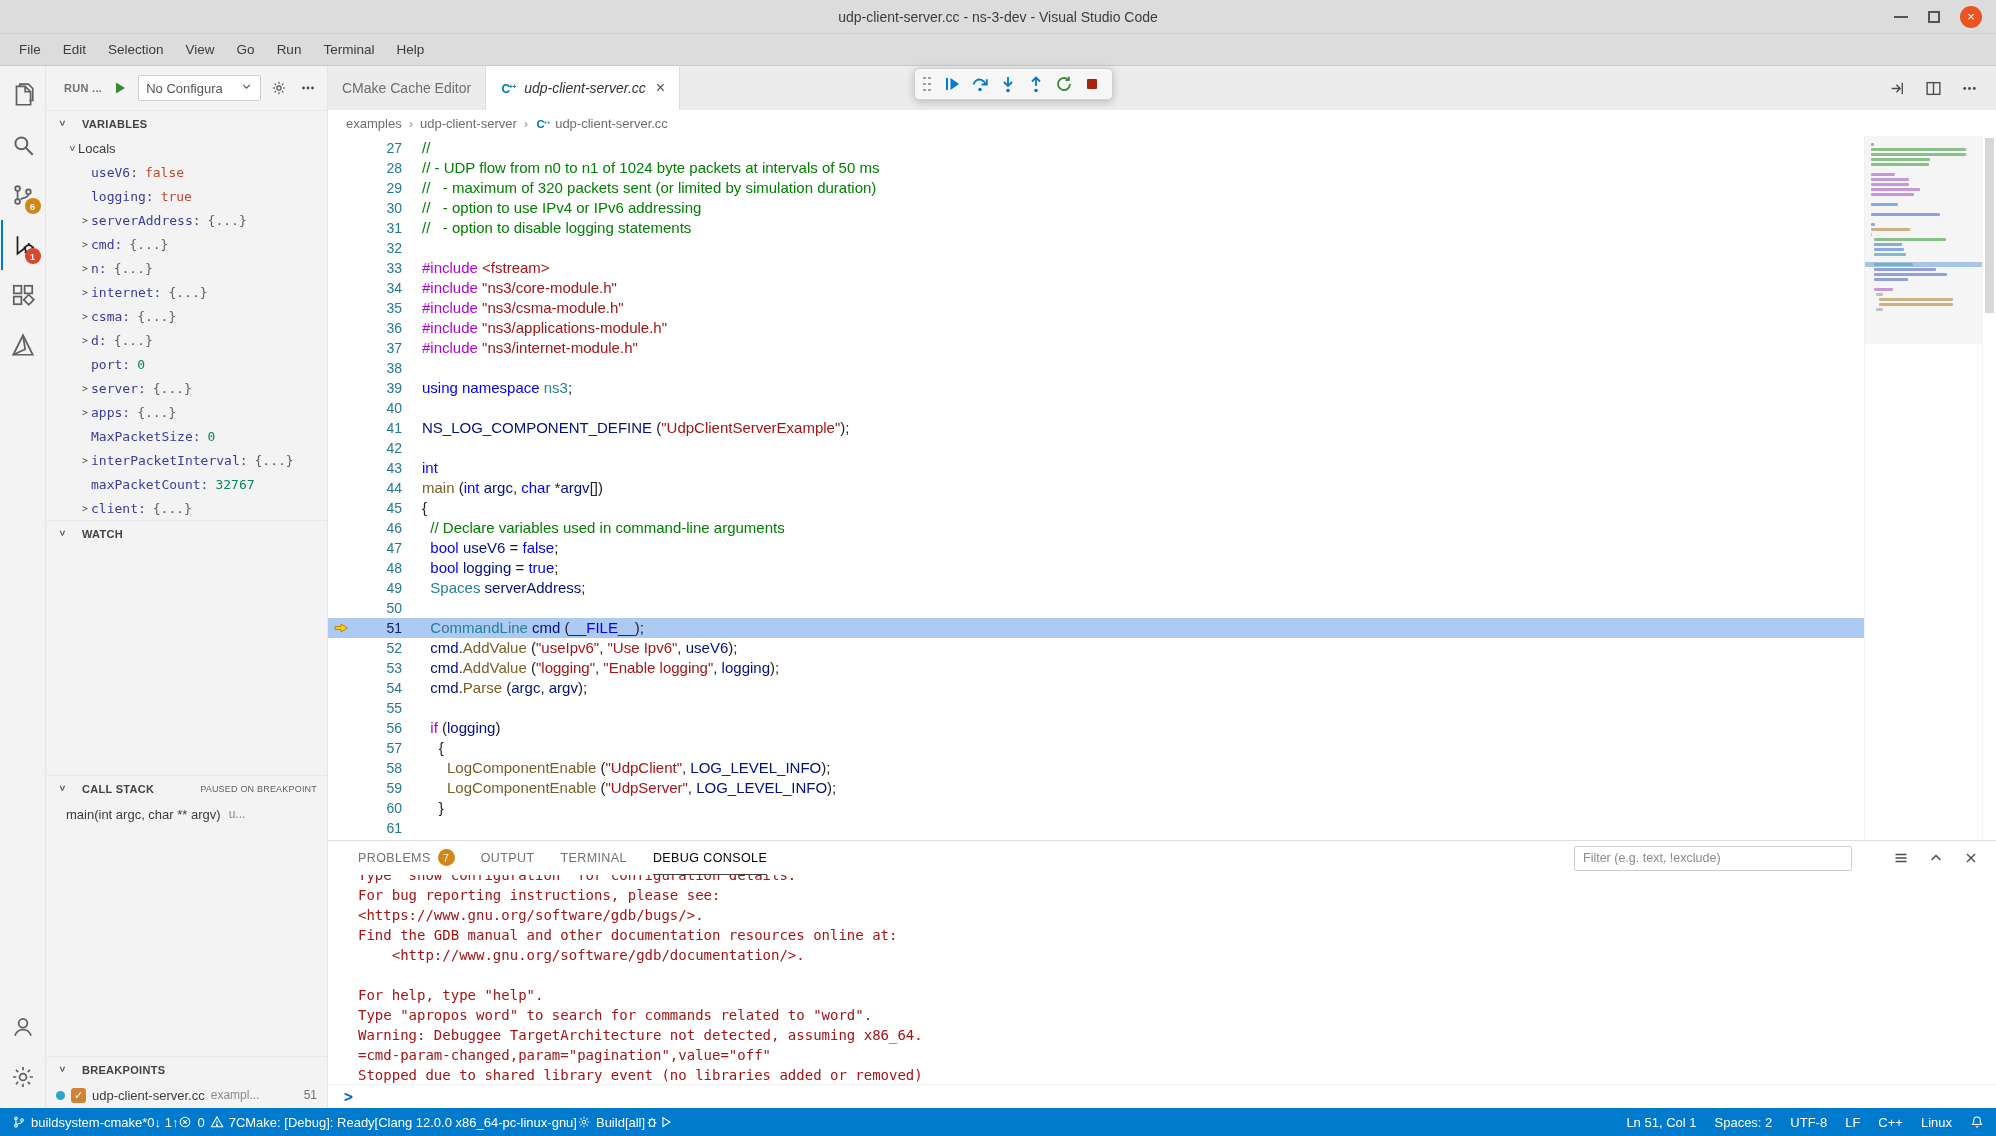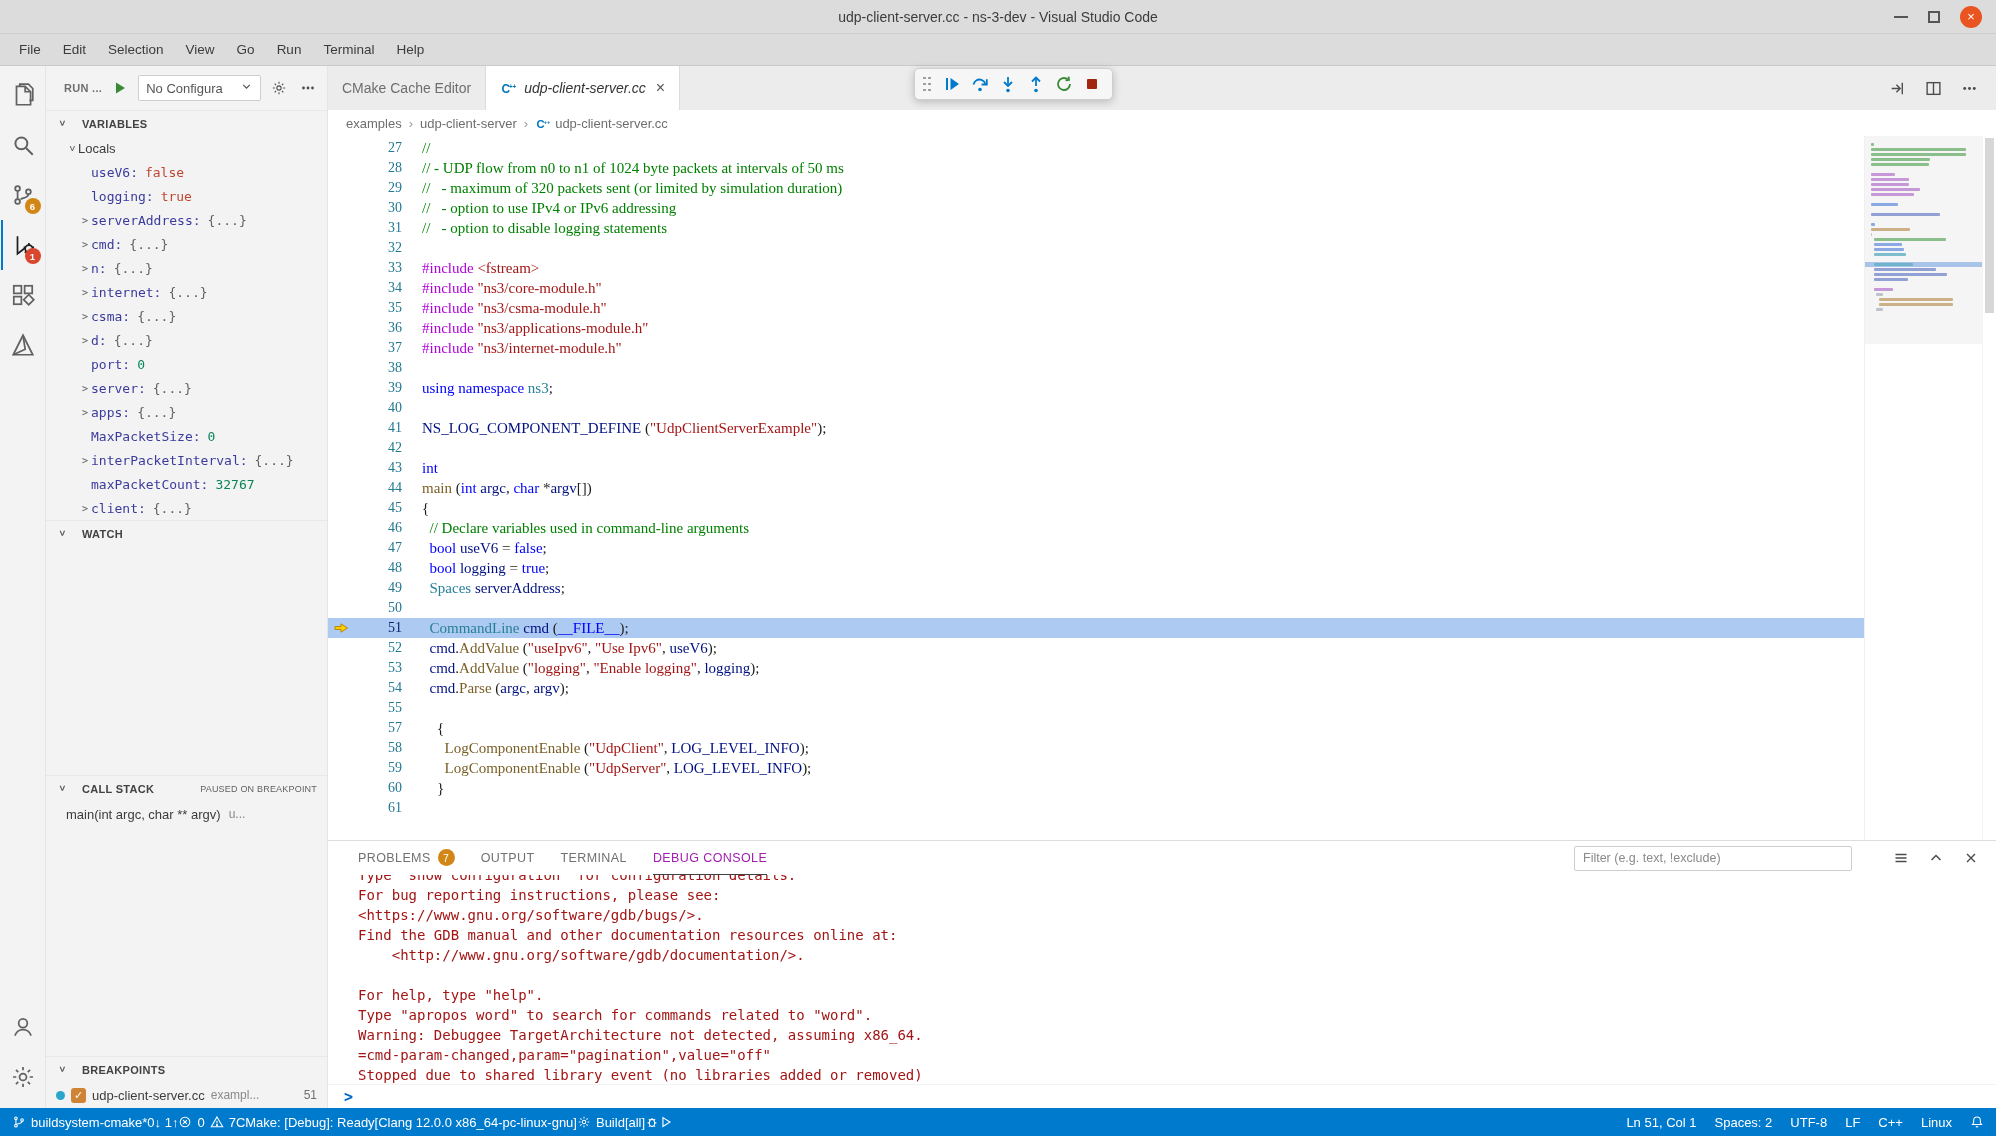--- a/index.html
+++ b/index.html
@@ -69,21 +69,21 @@
   .tab .tab-close{color:#555;font-size:16px;line-height:1;margin-left:2px}
   .tab .tab-icon svg{width:16px;height:16px;display:block}
   .tab-actions{margin-left:auto;display:flex;align-items:center;gap:14px;padding-right:16px;color:#4c4c4c}
   .tab-actions .icon-btn svg{width:17px;height:17px}
   .breadcrumbs{height:26px;background:#fff;display:flex;align-items:center;padding-left:18px;font-size:13px;color:#6e6e6e;gap:7px;flex:none}
   .crumb{display:flex;align-items:center;gap:5px}
   .crumb svg{width:15px;height:15px}
   .crumb-sep{color:#9a9a9a}
 
   .editor{flex:1;display:flex;min-height:0;background:#fff;position:relative}
-  .code{flex:1;padding-top:2px;overflow:hidden;font-family:Liberation Serif, serif;font-size:15px;min-width:0}
+  .code{flex:1;padding-top:2px;overflow:hidden;font-family:Liberation Sans, sans-serif;font-size:15px;min-width:0}
   .code-line{display:flex;height:20px;line-height:20px;white-space:pre}
   .code-line.current{background:#adcbf2}
   .glyph{width:28px;flex:none;display:flex;align-items:center;padding-left:4px}
   .glyph svg{width:18px;height:14px}
   .lnum{width:46px;flex:none;text-align:right;color:#237893;font-size:14px}
   .code-line.current .lnum{color:#0b216f}
   .lcontent{padding-left:20px}
   .tk-cm{color:#008000}.tk-pp{color:#af00db}.tk-ctl{color:#af00db}.tk-str{color:#a31515}
   .tk-kw{color:#0000ff}.tk-ty{color:#267f99}.tk-fn{color:#795e26}.tk-va{color:#001080}.tk-pl{color:#1e1e1e}
 
@@ -101,21 +101,21 @@
   
   .debug-toolbar{position:absolute;top:68px;left:914px;height:32px;background:#f6f6f6;border:1px solid #cfcfcf;border-radius:5px;box-shadow:0 2px 8px rgba(0,0,0,.22);display:flex;align-items:center;padding:0 7px;gap:2px;z-index:40}
   .dt-handle{width:10px;height:18px;background-image:radial-gradient(circle,#9a9a9a 1.1px,transparent 1.3px);background-size:5px 6px;margin-right:5px}
   .dt-btn{width:26px;height:26px;display:flex;align-items:center;justify-content:center;border-radius:4px}
   .dt-btn svg{width:20px;height:20px}
 
   
   .panel{height:268px;border-top:1px solid #dddddd;display:flex;flex-direction:column;background:#fff;flex:none}
   .panel-header{height:34px;display:flex;align-items:center;padding:0 14px 0 30px;gap:26px;flex:none}
   .panel-tab{font-size:12.5px;letter-spacing:.4px;color:#717171;height:100%;display:flex;align-items:center;gap:7px;border-bottom:1.5px solid transparent}
-  .panel-tab.active{color:#a21caf;border-bottom-color:#424242}
+  .panel-tab.active{color:#000000;border-bottom-color:#424242}
   .panel-badge{background:#d18616;color:#fff;border-radius:9px;min-width:17px;height:17px;font-size:10.5px;display:flex;align-items:center;justify-content:center;padding:0 4px}
   .panel-filter{margin-left:auto;width:278px;height:25px;border:1px solid #cecece;background:#fff;font-size:12.5px;color:#333;padding:0 8px;border-radius:2px;font-family:"Liberation Sans",sans-serif}
   .panel-filter::placeholder{color:#8a8a8a}
   .panel-actions{display:flex;gap:13px;color:#4c4c4c;margin-left:12px}
   .panel-actions .icon-btn svg{width:16px;height:16px}
   .console{flex:1;overflow:hidden;padding-left:30px;font-family:"DejaVu Sans Mono",monospace;font-size:14px;color:#a31515}
   .console-line{height:20px;line-height:20px;white-space:pre}
   .console-line.clipped{height:10px;display:flex;align-items:flex-end;overflow:hidden}
   .console-prompt{height:24px;display:flex;align-items:center;padding-left:16px;color:#0068c4;font-family:"DejaVu Sans Mono",monospace;font-size:15px;font-weight:bold;flex:none;border-top:1px solid #f2f2f2}
 
@@ -458,20 +458,21 @@
             <div class="code-line"><span class="glyph"></span><span class="lnum">48</span><span class="lcontent"><span class="tk-pl">  </span><span class="tk-kw">bool</span><span class="tk-pl"> </span><span class="tk-va">logging</span><span class="tk-pl"> = </span><span class="tk-kw">true</span><span class="tk-pl">;</span></span></div>
             <div class="code-line"><span class="glyph"></span><span class="lnum">49</span><span class="lcontent"><span class="tk-pl">  </span><span class="tk-ty">Spaces</span><span class="tk-pl"> </span><span class="tk-va">serverAddress</span><span class="tk-pl">;</span></span></div>
             <div class="code-line"><span class="glyph"></span><span class="lnum">50</span><span class="lcontent"></span></div>
             <div class="code-line current"><span class="glyph"><svg viewBox="0 0 18 14">
                   <path d="M3 5.5h6V2.8L15.5 7 9 11.2V8.5H3z" fill="#ffcc00" stroke="#b8860b" stroke-width="1"></path>
                 </svg></span><span class="lnum">51</span><span class="lcontent"><span class="tk-pl">  </span><span class="tk-ty">CommandLine</span><span class="tk-pl"> </span><span class="tk-va">cmd</span><span class="tk-pl"> (</span><span class="tk-kw">__FILE__</span><span class="tk-pl">);</span></span></div>
             <div class="code-line"><span class="glyph"></span><span class="lnum">52</span><span class="lcontent"><span class="tk-pl">  </span><span class="tk-va">cmd</span><span class="tk-pl">.</span><span class="tk-fn">AddValue</span><span class="tk-pl"> (</span><span class="tk-str">"useIpv6"</span><span class="tk-pl">, </span><span class="tk-str">"Use Ipv6"</span><span class="tk-pl">, </span><span class="tk-va">useV6</span><span class="tk-pl">);</span></span></div>
             <div class="code-line"><span class="glyph"></span><span class="lnum">53</span><span class="lcontent"><span class="tk-pl">  </span><span class="tk-va">cmd</span><span class="tk-pl">.</span><span class="tk-fn">AddValue</span><span class="tk-pl"> (</span><span class="tk-str">"logging"</span><span class="tk-pl">, </span><span class="tk-str">"Enable logging"</span><span class="tk-pl">, </span><span class="tk-va">logging</span><span class="tk-pl">);</span></span></div>
             <div class="code-line"><span class="glyph"></span><span class="lnum">54</span><span class="lcontent"><span class="tk-pl">  </span><span class="tk-va">cmd</span><span class="tk-pl">.</span><span class="tk-fn">Parse</span><span class="tk-pl"> (</span><span class="tk-va">argc</span><span class="tk-pl">, </span><span class="tk-va">argv</span><span class="tk-pl">);</span></span></div>
             <div class="code-line"><span class="glyph"></span><span class="lnum">55</span><span class="lcontent"></span></div>
+            <div class="code-line"><span class="glyph"></span><span class="lnum">56</span><span class="lcontent"><span class="tk-pl">  </span><span class="tk-ctl">if</span><span class="tk-pl"> (</span><span class="tk-va">logging</span><span class="tk-pl">)</span></span></div>
             <div class="code-line"><span class="glyph"></span><span class="lnum">57</span><span class="lcontent"><span class="tk-pl">    {</span></span></div>
             <div class="code-line"><span class="glyph"></span><span class="lnum">58</span><span class="lcontent"><span class="tk-pl">      </span><span class="tk-fn">LogComponentEnable</span><span class="tk-pl"> (</span><span class="tk-str">"UdpClient"</span><span class="tk-pl">, </span><span class="tk-va">LOG_LEVEL_INFO</span><span class="tk-pl">);</span></span></div>
             <div class="code-line"><span class="glyph"></span><span class="lnum">59</span><span class="lcontent"><span class="tk-pl">      </span><span class="tk-fn">LogComponentEnable</span><span class="tk-pl"> (</span><span class="tk-str">"UdpServer"</span><span class="tk-pl">, </span><span class="tk-va">LOG_LEVEL_INFO</span><span class="tk-pl">);</span></span></div>
             <div class="code-line"><span class="glyph"></span><span class="lnum">60</span><span class="lcontent"><span class="tk-pl">    }</span></span></div>
             <div class="code-line"><span class="glyph"></span><span class="lnum">61</span><span class="lcontent"></span></div>
           </div>
         <div class="minimap">
           <div>
               <div class="mm-row">
                 <div class="mm-bar mm-cm" style="width: 3px; margin-left: 0px;"></div>

